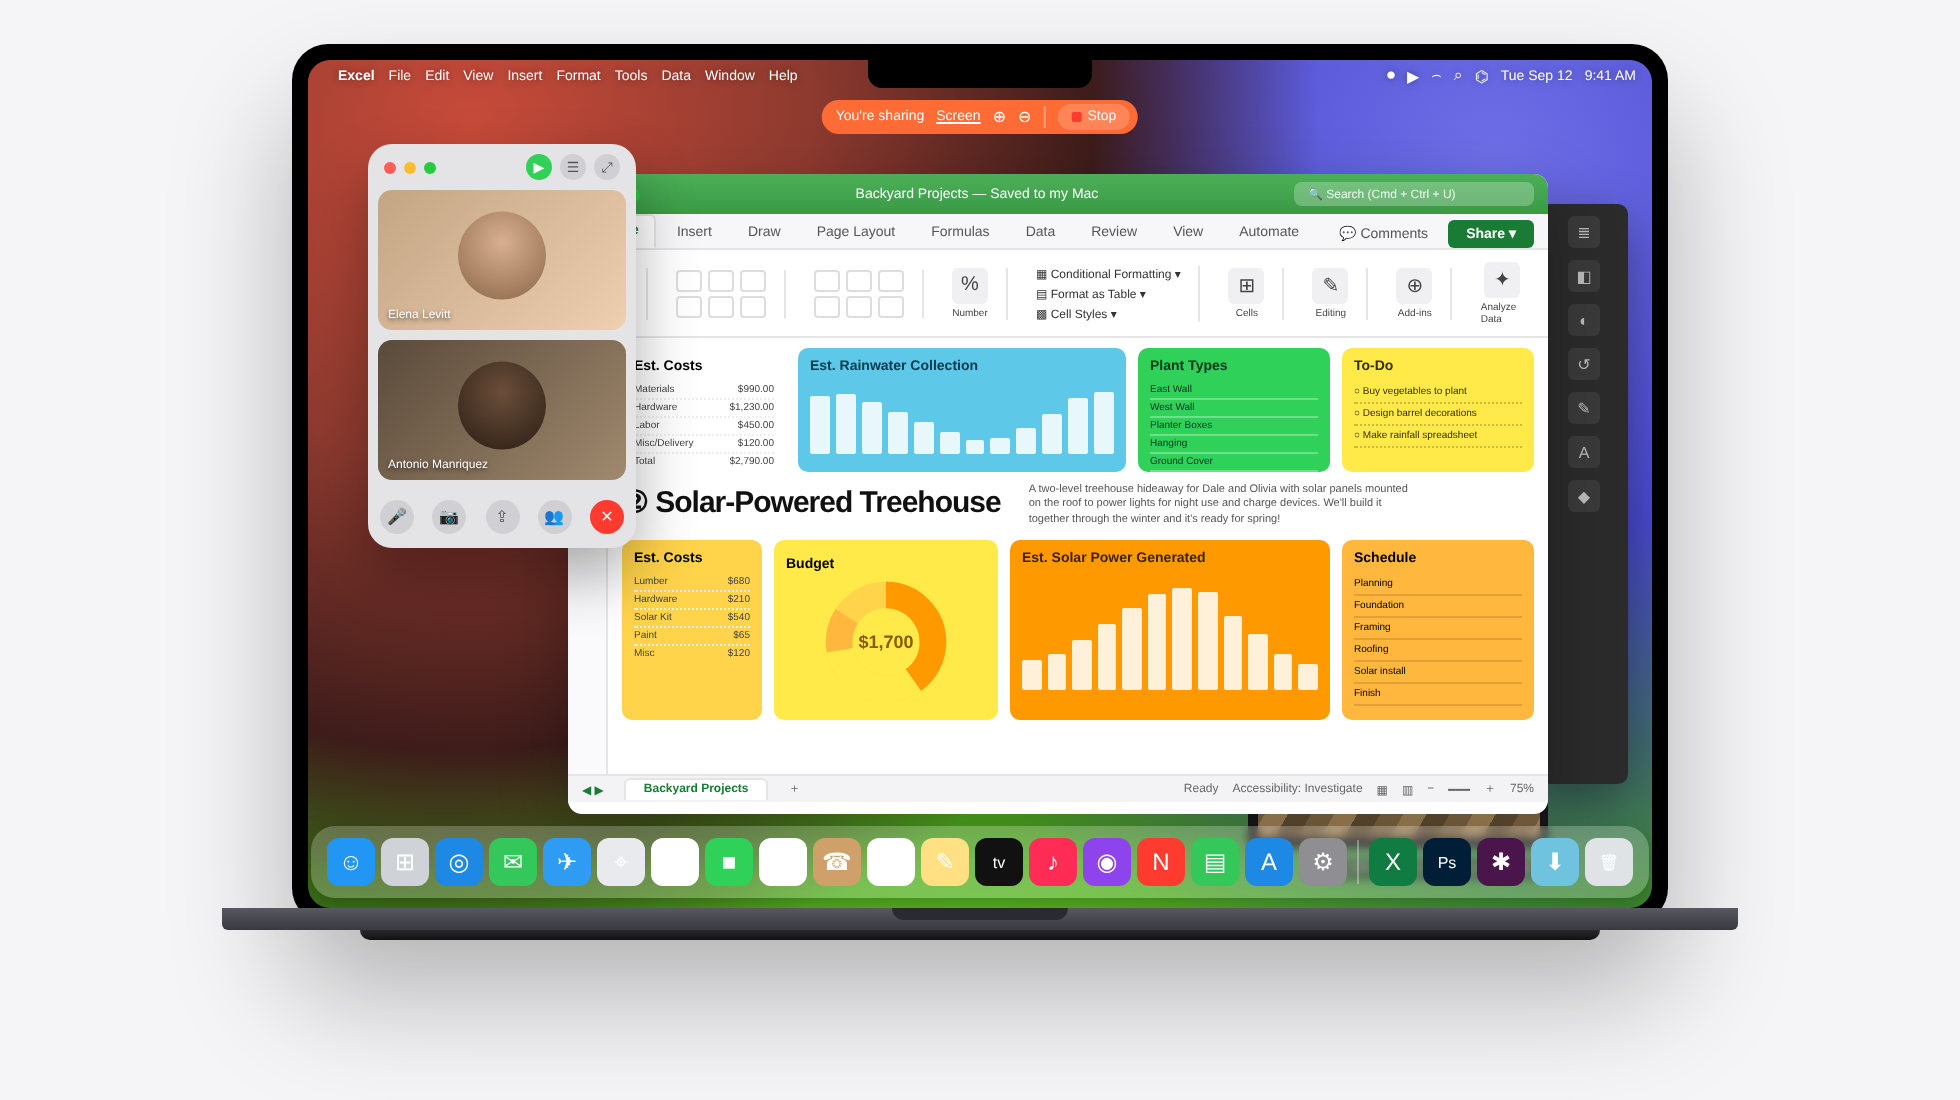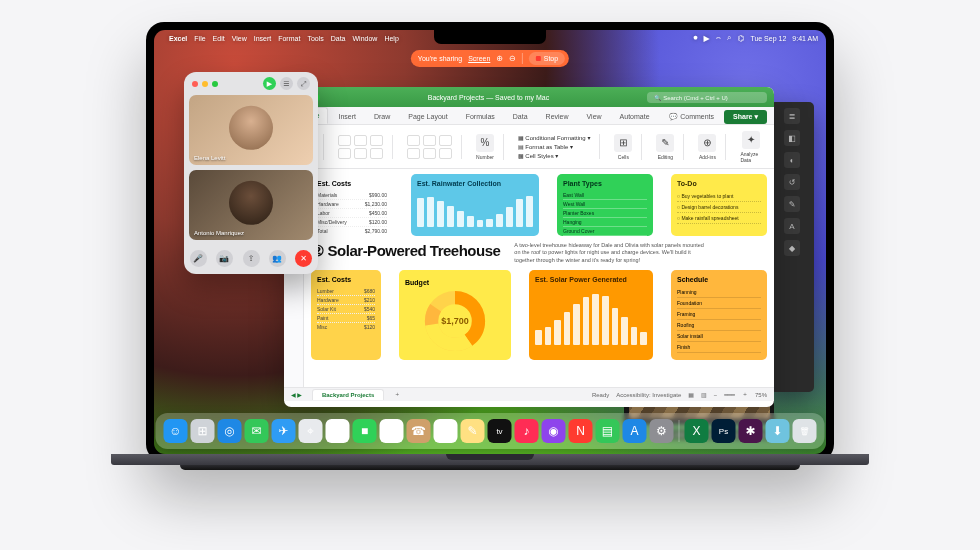--- a/index.html
+++ b/index.html
@@ -53,21 +53,21 @@
 .rb-big{width:18px;height:18px;border-radius:3px;background:#f0f0f2;display:flex;align-items:center;justify-content:center;font-size:10px}
 .rb-lbl{font-size:5px}
 .rb-mini-row{display:flex;gap:3px}
 .rb-mini{width:13px;height:11px;border:1px solid #ddd;border-radius:2px}
 .rb-line{font-size:6px;color:#333;white-space:nowrap}
 
 .xl-body{position:relative;height:218px;background:#fff;overflow:hidden}
 .xl-gutter{position:absolute;left:0;top:0;bottom:0;width:20px;background:#fafafc;border-right:1px solid #e5e5e7}
 .xl-sheet{position:absolute;left:20px;right:0;top:0;bottom:0;padding:5px 7px}
 
-.db-row{display:flex;gap:18px;margin-bottom:6px}
+.db-row{display:flex;gap:6px;margin-bottom:6px}
 .card{border-radius:5px;padding:6px;position:relative}
 .card-title{font-size:7px;font-weight:700;margin-bottom:4px}
 .c-costs{width:82px;height:62px;background:#fff}
 .costs-tbl{font-size:5px;color:#444}
 .costs-tbl .row{display:flex;justify-content:space-between;padding:1px 0;border-bottom:1px dotted #eee}
 .costs-tbl .row:last-child{border:0}
 .c-rain{flex:1;height:62px;background:#5ec8e8;color:#003a4d}
 .bars{display:flex;align-items:flex-end;gap:3px;height:36px}
 .bar{flex:1;background:rgba(255,255,255,.85);border-radius:1px}
 .c-plants{width:96px;height:62px;background:#30d158;color:#00341a}

